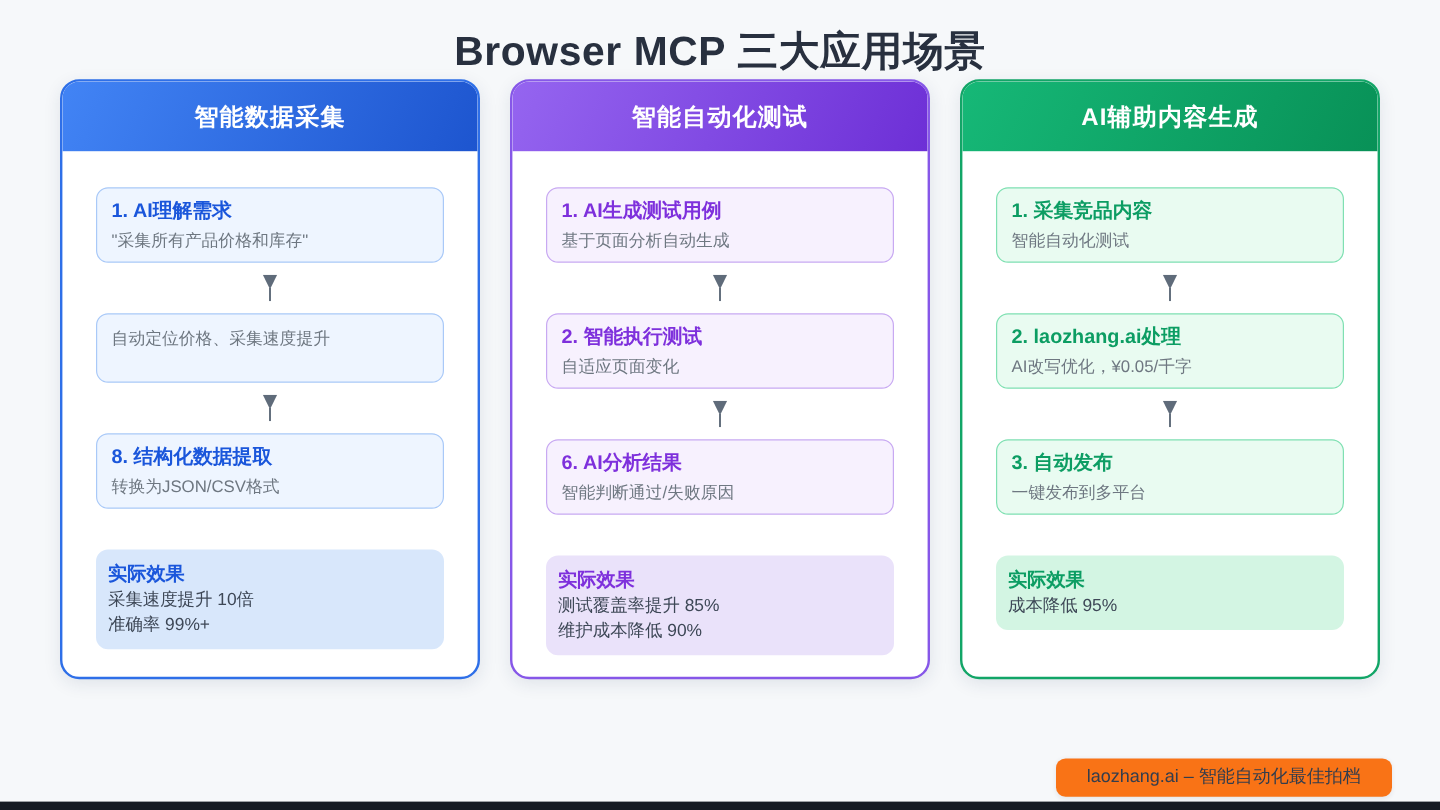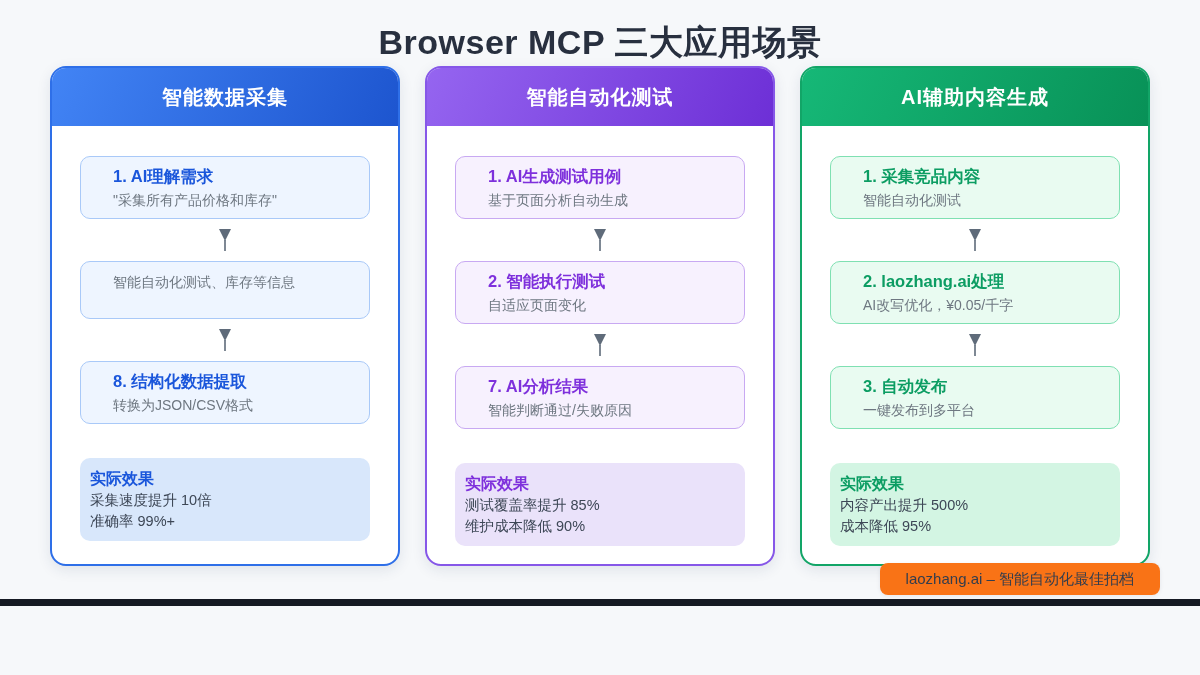--- a/index.html
+++ b/index.html
@@ -3,21 +3,21 @@
 <meta charset="utf-8">
 <style>
   * { margin: 0; padding: 0; box-sizing: border-box; }
   html, body { width: 1200px; height: 675px; }
   body {
     font-family: "Liberation Sans", "DejaVu Sans", sans-serif;
     background: #f6f8fa;
     position: relative;
     overflow: hidden;
   }
-  .canvas { width: 1200px; height: 606px; position: relative; }
+  .canvas { width: 1200px; height: 675px; position: relative; }
 
   .page-title {
     text-align: center;
     font-size: 34px;
     font-weight: 700;
     color: #28303f;
     padding-top: 20px;
     letter-spacing: 0.5px;
   }
 
@@ -53,21 +53,21 @@
   .card-body {
     flex: 1;
     padding: 30px 28px 0 28px;
     display: flex;
     flex-direction: column;
   }
   .step {
     background: var(--step-bg);
     border: 1.5px solid var(--step-border);
     border-radius: 10px;
-    padding: 8px 32px;
+    padding: 8px 12px;
     min-height: 58px;
   }
   .step-title {
     font-size: 16.5px;
     font-weight: 700;
     color: var(--accent);
     line-height: 23px;
   }
   .step-desc {
     font-size: 14px;
@@ -141,21 +141,21 @@
           <div class="step-title">1. AI理解需求</div>
           <div class="step-desc">"采集所有产品价格和库存"</div>
         </div>
         <div class="arrow">
           <svg width="14" height="22" viewBox="0 0 14 22">
               <polygon points="1,0 13,0 7,12" fill="currentColor"></polygon>
               <rect x="6.2" y="11" width="1.6" height="11" fill="currentColor"></rect>
             </svg>
         </div>
         <div class="step">
-          <div class="step-desc">智能自动化测试、库存等信息</div>
+          <div class="step-desc">自动定位价格、采集速度提升</div>
         </div>
         <div class="arrow">
           <svg width="14" height="22" viewBox="0 0 14 22">
               <polygon points="1,0 13,0 7,12" fill="currentColor"></polygon>
               <rect x="6.2" y="11" width="1.6" height="11" fill="currentColor"></rect>
             </svg>
         </div>
         <div class="step">
           <div class="step-title">8. 结构化数据提取</div>
           <div class="step-desc">转换为JSON/CSV格式</div>
@@ -185,21 +185,21 @@
           <div class="step-title">2. 智能执行测试</div>
           <div class="step-desc">自适应页面变化</div>
         </div>
         <div class="arrow">
           <svg width="14" height="22" viewBox="0 0 14 22">
               <polygon points="1,0 13,0 7,12" fill="currentColor"></polygon>
               <rect x="6.2" y="11" width="1.6" height="11" fill="currentColor"></rect>
             </svg>
         </div>
         <div class="step">
-          <div class="step-title">7. AI分析结果</div>
+          <div class="step-title">6. AI分析结果</div>
           <div class="step-desc">智能判断通过/失败原因</div>
         </div>
         <div class="result">
           <div class="result-label">实际效果</div>
           <div class="result-line">测试覆盖率提升 85%</div>
           <div class="result-line">维护成本降低 90%</div>
         </div>
       </div>
     </section>
 
@@ -225,21 +225,20 @@
               <polygon points="1,0 13,0 7,12" fill="currentColor"></polygon>
               <rect x="6.2" y="11" width="1.6" height="11" fill="currentColor"></rect>
             </svg>
         </div>
         <div class="step">
           <div class="step-title">3. 自动发布</div>
           <div class="step-desc">一键发布到多平台</div>
         </div>
         <div class="result">
           <div class="result-label">实际效果</div>
-          <div class="result-line">内容产出提升 500%</div>
           <div class="result-line">成本降低 95%</div>
         </div>
       </div>
     </section>
 
   </div>
 
   <div class="footer-badge">
     <span>laozhang.ai – 智能自动化最佳拍档</span>
   </div>

